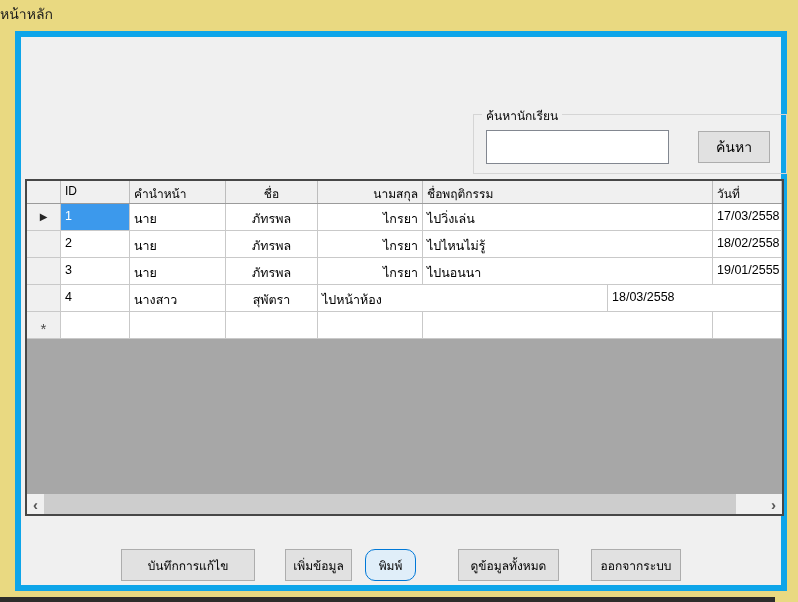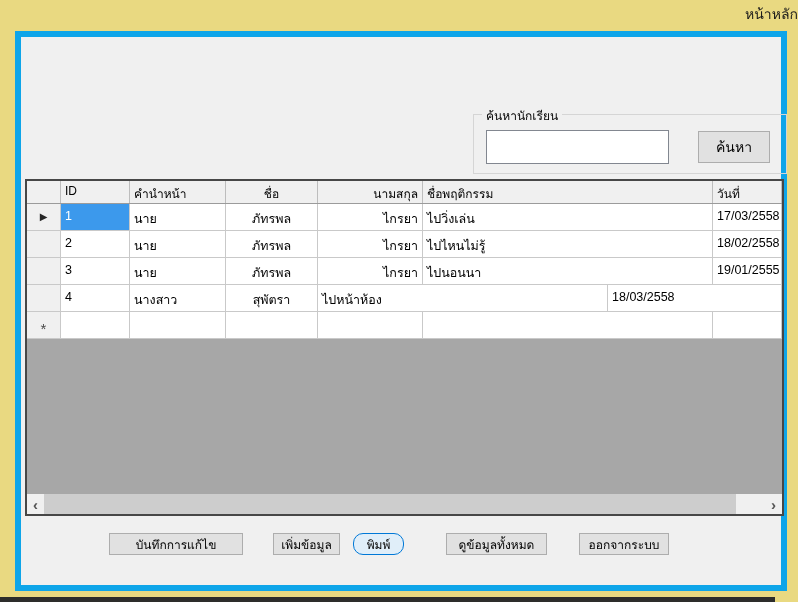--- a/index.html
+++ b/index.html
@@ -4,21 +4,21 @@
 <style>
   html,body { margin:0; padding:0; background:#fff; }
   .window {
     position:relative; width:798px; height:602px; overflow:hidden;
     background:#e9d981;
     font-family:"Liberation Sans","DejaVu Sans",sans-serif;
     color:#000;
   }
   .titlebar {
     position:absolute; left:0; top:0; width:100%; height:28px;
-    text-align:right; line-height:28px; font-size:14px; color:#1b1b1b;
+    text-align:left; line-height:28px; font-size:14px; color:#1b1b1b;
   }
   .panel {
     position:absolute; left:15px; top:31px; width:772px; height:560px;
     background:#f0f0f0; border:6px solid #0ea5e9; box-sizing:border-box;
   }
   
   .groupbox {
     position:absolute; left:452px; top:77px; width:312px; height:58px;
     border:1px solid #d5d5d5;
   }
@@ -64,21 +64,21 @@
   .w-dt { flex:1; }
   .cell.sel { background:#3c99ec; color:#fff; }
   .row-arrow { font-size:10px; color:#262626; line-height:1; }
   .row-star { font-size:15px; color:#4a4a4a; line-height:1; padding-top:6px; }
   .grid-empty { flex:1; }
   .hscroll { flex:0 0 20px; background:#f0f0f0; display:flex; }
   .sb-arrow { flex:0 0 17px; display:flex; align-items:center; justify-content:center; color:#555; font-size:15px; font-weight:bold; }
   .sb-thumb { flex:0 0 692px; background:#cdcdcd; }
   .sb-track { flex:1; }
   
-  .panel-btn { position:absolute; top:496px; height:22px; }
+  .panel-btn { position:absolute; top:512px; height:32px;margin-left:12px; }
   .b-save   { left:88px;  width:134px; }
   .b-add    { left:252px; width:67px; }
   .b-print  { left:332px; width:51px; background:#e0eef9; border-color:#0078d7;border-radius:10px; }
   .b-viewall{ left:425px; width:101px; }
   .b-logout { left:558px; width:90px; }
   .bottom-strip { position:absolute; left:0; top:597px; width:775px; height:5px; background:#2d2d2b; }
 </style>
 </head>
 <body>
 

